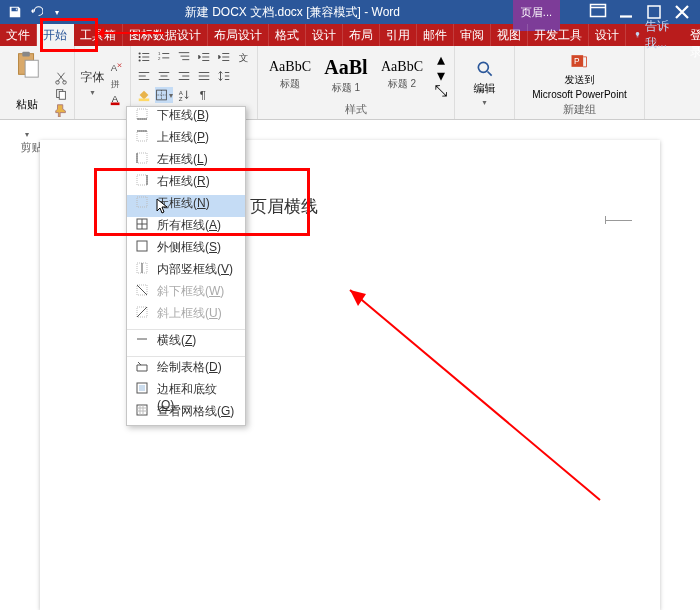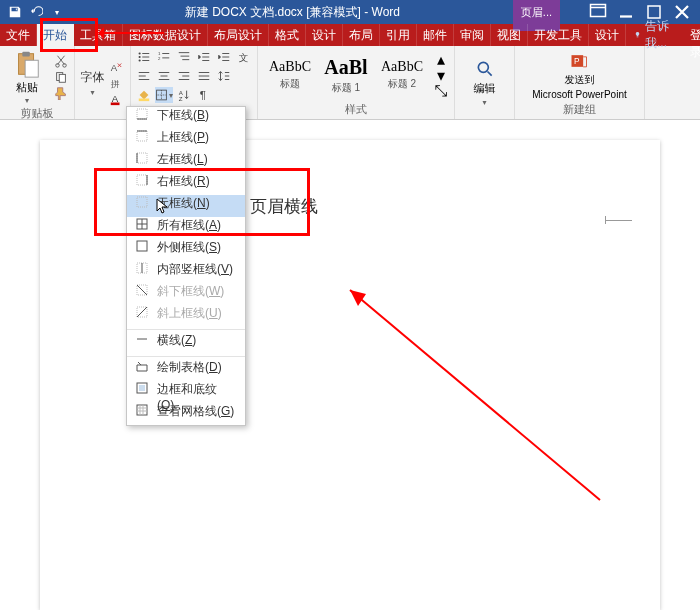--- a/index.html
+++ b/index.html
@@ -20,21 +20,21 @@
   .tab.design { margin-left: auto; }
   .tellme { color: #c2d5f0; padding: 3px 8px; display: flex; align-items: center; gap: 4px; }
   .tellme svg { width: 12px; height: 12px; fill: #c2d5f0; }
   .login { padding: 3px 10px; }
 
   .ribbon { height: 74px; background: #f3f3f3; border-bottom: 1px solid #ccc; display: flex; }
   .group { border-right: 1px solid #ddd; display: flex; flex-direction: column; align-items: center; justify-content: space-between; padding: 3px 4px 1px; }
   .group-label { font-size: 11px; color: #666; padding: 1px 0; }
   .grp-body { flex: 1; display: flex; align-items: center; gap: 2px; }
 
-  .paste { width: 46px; display: flex; flex-direction: column; align-items: center; gap: 1px; }
+  .paste { width: 46px; display: flex; flex-direction: column; align-items: center; gap: 18px; }
   .paste-icon { width: 30px; height: 30px; }
   .mini-col { display: flex; flex-direction: column; gap: 2px; }
   .mini { width: 18px; height: 14px; display: flex; align-items: center; justify-content: center; }
   .mini svg { width: 14px; height: 14px; }
 
   .font-grp { min-width: 56px; }
   .font-cell { display: flex; flex-direction: column; align-items: center; gap: 2px; font-size: 12px; color: #333; }
   .drop { font-size: 8px; color: #666; }
 
   .para { min-width: 110px; }

